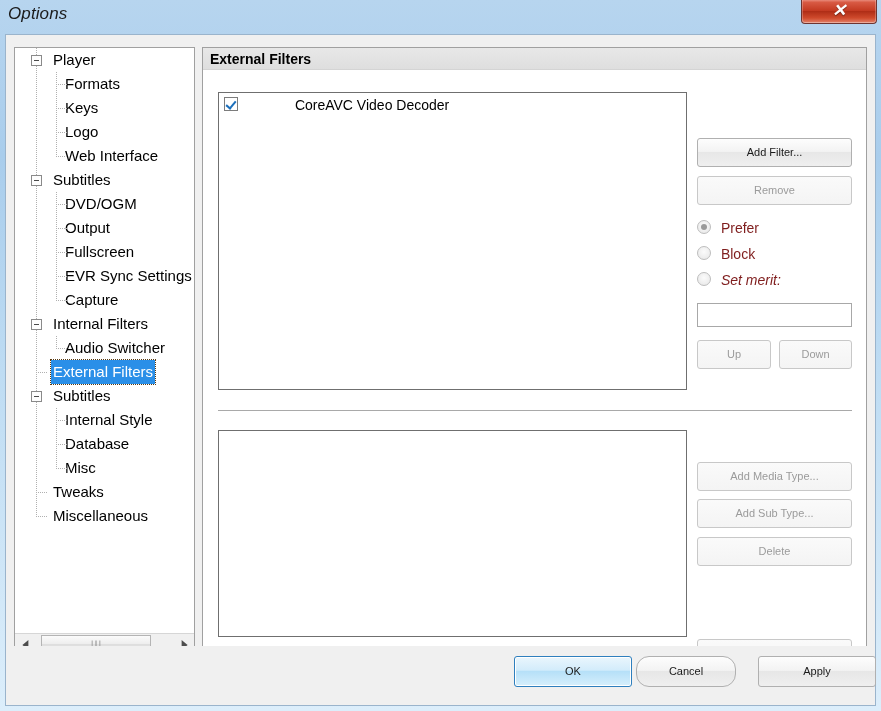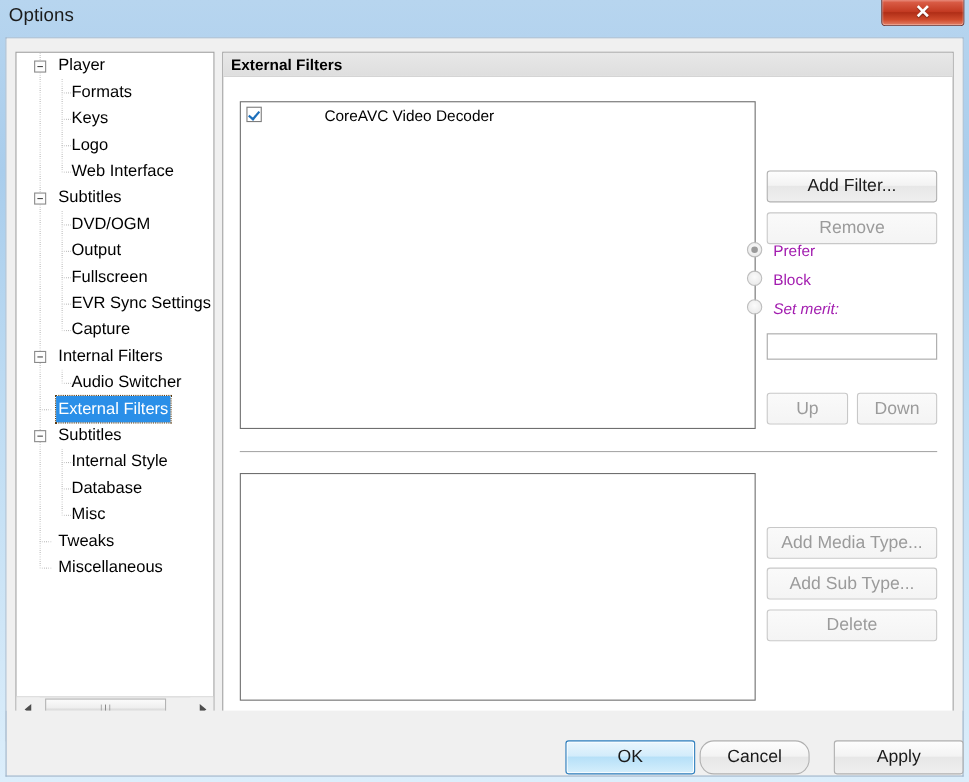--- a/index.html
+++ b/index.html
@@ -25,20 +25,21 @@
     background: linear-gradient(180deg, #b7d5ef 0%, #a9cdec 22%, #bedcf3 52%, #cfe6f7 80%, #dceefb 100%);
     box-sizing: border-box;
   }
 
   
   #titlebar {
     position: absolute;
     left: 0; top: 0;
     width: 784px;
     height: 34px;
+    font-style: italic;
   }
   #title-text {
     position: absolute;
     left: 8px;
     top: 4px;
     font-size: 17px;
     color: #1b1b1b;
     letter-spacing: 0.1px;
     white-space: nowrap;
   }
@@ -352,52 +353,51 @@
     box-sizing: border-box;
   }
 
   
   .btn {
     position: absolute;
     background: linear-gradient(180deg, #fdfdfd 0%, #f3f3f3 46%, #e7e7e7 50%, #efefef 100%);
     border: 1px solid #b0b0b0;
     border-radius: 3px;
     box-sizing: border-box;
-    font-size: 16px;
+    font-size: 11px;
     color: #1a1a1a;
     text-align: center;
     cursor: pointer;
     white-space: nowrap;
     line-height: 1;
     display: flex;
     align-items: center;
     justify-content: center;
-    margin-top: 17px;
   }
   .btn.disabled {
     color: #9b9b9b;
     background: linear-gradient(180deg, #fafafa 0%, #f4f4f4 100%);
     border-color: #c8c8c8;
     cursor: default;
   }
   .btn.primary {
     border: 1px solid #2e7fbe;
     background: linear-gradient(180deg, #eaf6fd 0%, #d3ecfb 45%, #b6e0f8 50%, #d6effc 100%);
     box-shadow: inset 0 0 0 1px #ffffff;
   }
 
   #btn-add-filter   { left: 494px; top: 90px;  width: 155px; height: 29px; }
   #btn-remove       { left: 494px; top: 128px; width: 155px; height: 29px; }
 
   .radio-row {
     position: absolute;
-    left: 476px;
+    left: 494px;
     height: 20px;
     font-size: 14px;
-    color: #a21caf;
+    color: #7f1d1d;
     white-space: nowrap;
     cursor: default;
   }
   #radio-prefer    { top: 171px; }
   #radio-block     { top: 197px; }
   #radio-setmerit  { top: 223px; font-style: italic; }
   .radio-dot {
     position: relative;
     display: inline-block;
     vertical-align: middle;

